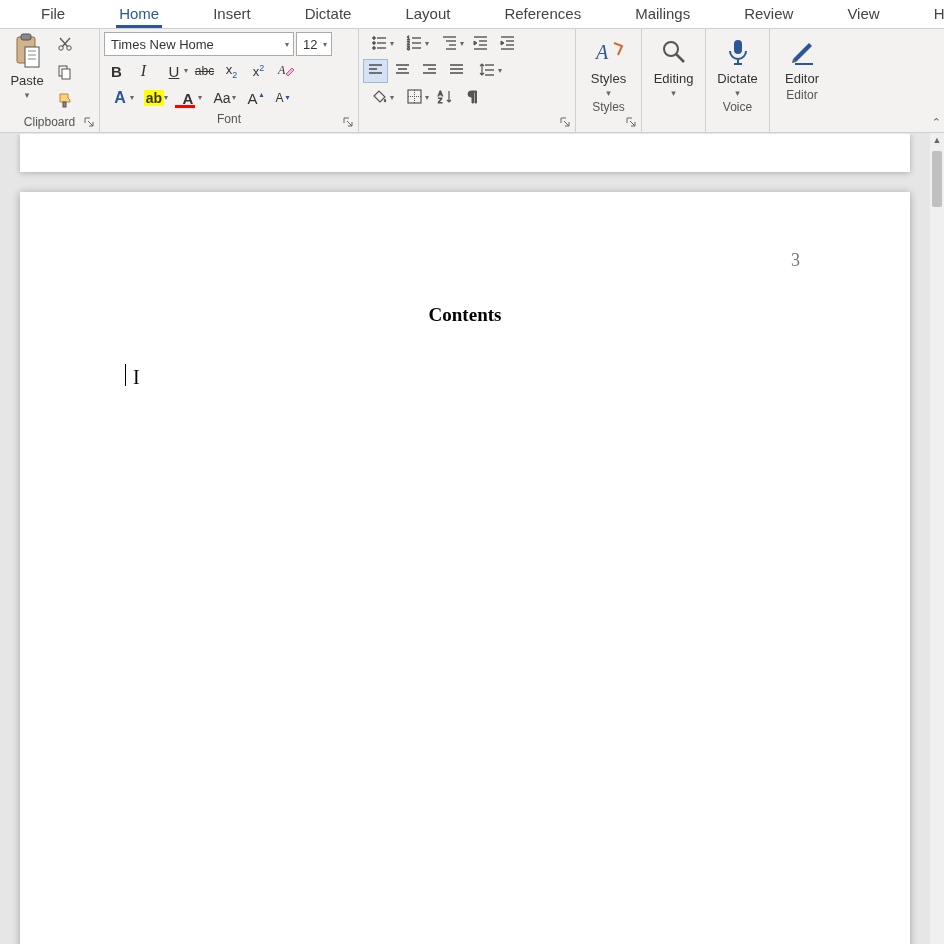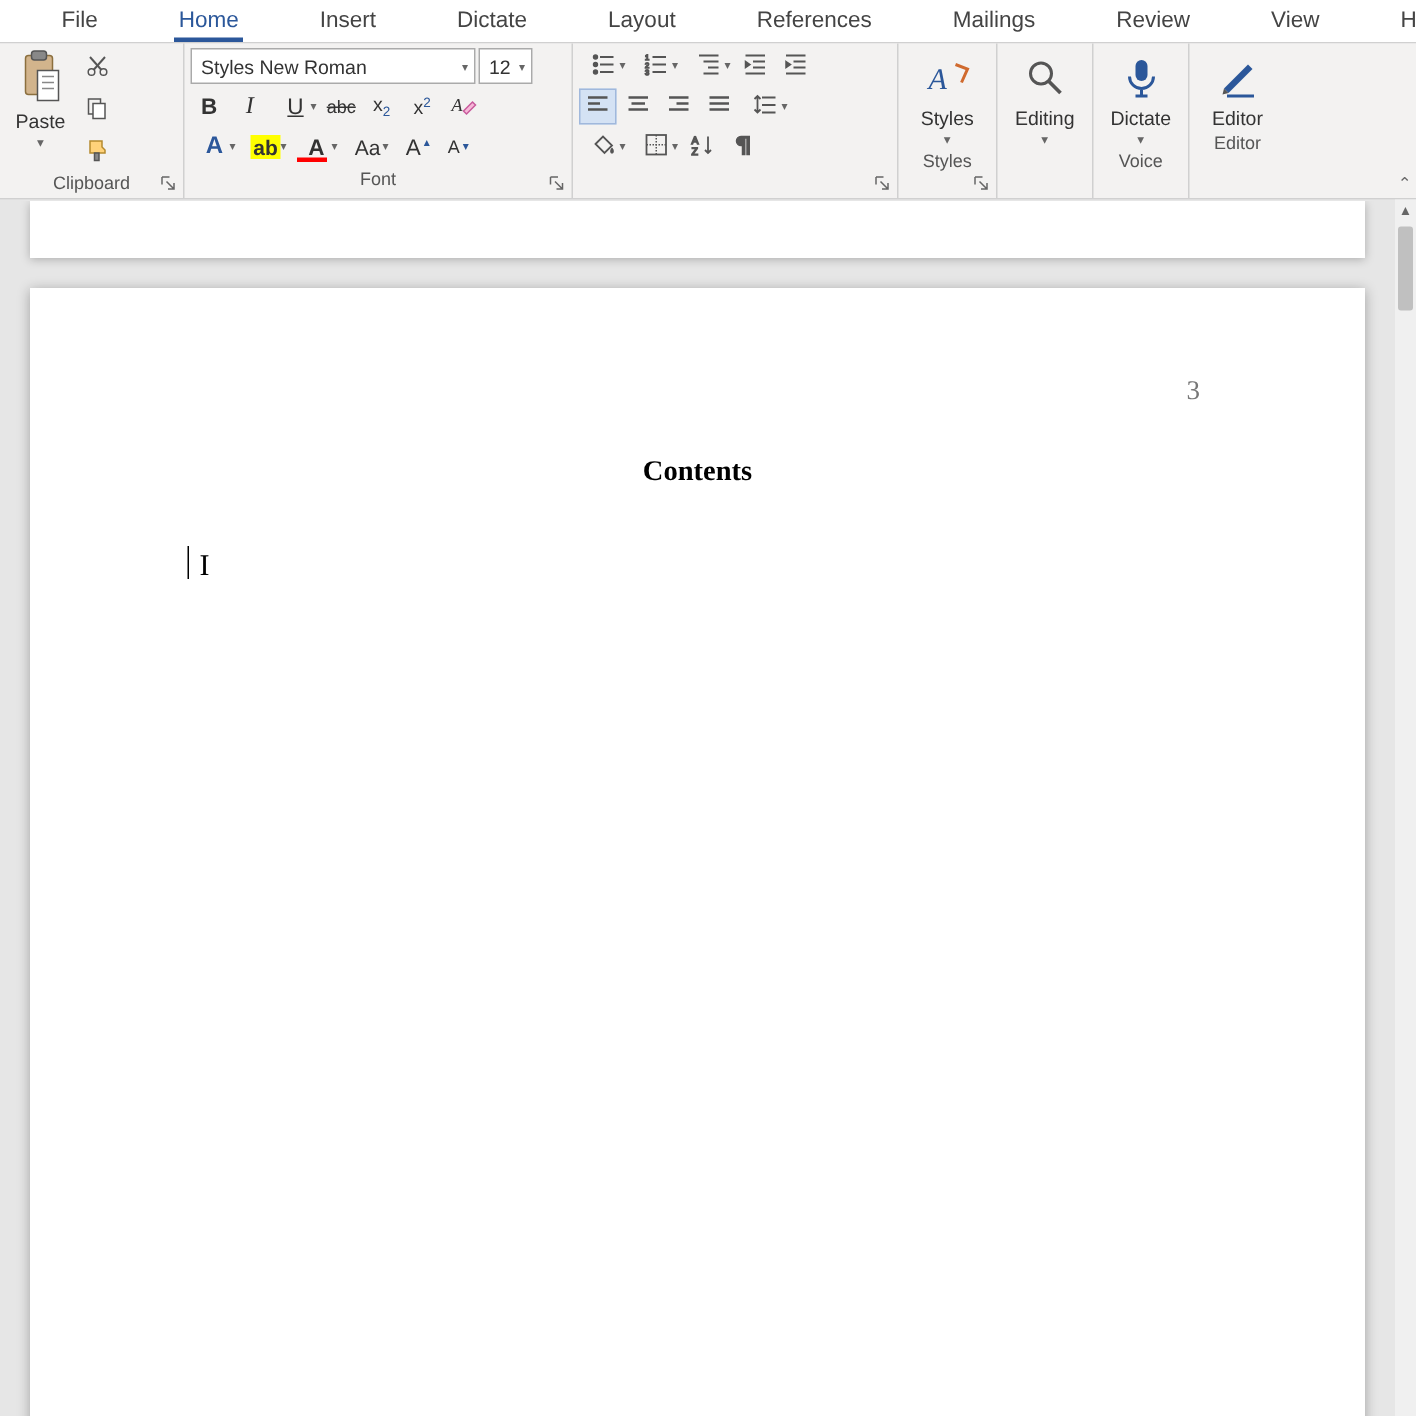--- a/index.html
+++ b/index.html
@@ -248,21 +248,21 @@
     <span>
       <svg viewBox="0 0 16 16">
           <path d="M2 2h12v8H8l-3 3V10H2z" fill="none" stroke="#2b579a" stroke-width="1.3"></path>
         </svg>
     </span>
   </div>
 </div>
 
 <div class="ribbon">
 
-  <div class="ribbon-group" style="width:123px">
+  <div class="ribbon-group" style="width:100px">
     <div class="ribbon-group-body clipboard-body">
       <div class="paste-big">
         <span class="clip-icon">
           <svg viewBox="0 0 32 38">
               <rect x="6" y="4" width="18" height="26" rx="2" fill="#d2b48c" stroke="#8b6f3e"></rect>
               <rect x="10" y="1" width="10" height="6" rx="2" fill="#888" stroke="#555"></rect>
               <rect x="14" y="14" width="14" height="20" fill="#fff" stroke="#555"></rect>
               <line x1="17" y1="18" x2="25" y2="18" stroke="#888"></line>
               <line x1="17" y1="22" x2="25" y2="22" stroke="#888"></line>
               <line x1="17" y1="26" x2="25" y2="26" stroke="#888"></line>
@@ -299,21 +299,21 @@
       <svg viewBox="0 0 10 10">
           <path d="M1 1h5M1 1v5M4 4l5 5M9 5v4H5" stroke-width="1"></path>
         </svg>
     </div>
   </div>
 
   <div class="ribbon-group">
     <div class="font-body">
       <div class="font-row">
         <div class="font-combo font-name">
-          <span>Styles New Roman</span>
+          <span>Times New Home</span>
           <span class="combo-chev">▾</span>
         </div>
         <div class="font-combo font-size">
           <span>12</span>
           <span class="combo-chev">▾</span>
         </div>
       </div>
       <div class="font-row">
         <div class="font-icon-btn">
             <span class="bold-b">B</span>

